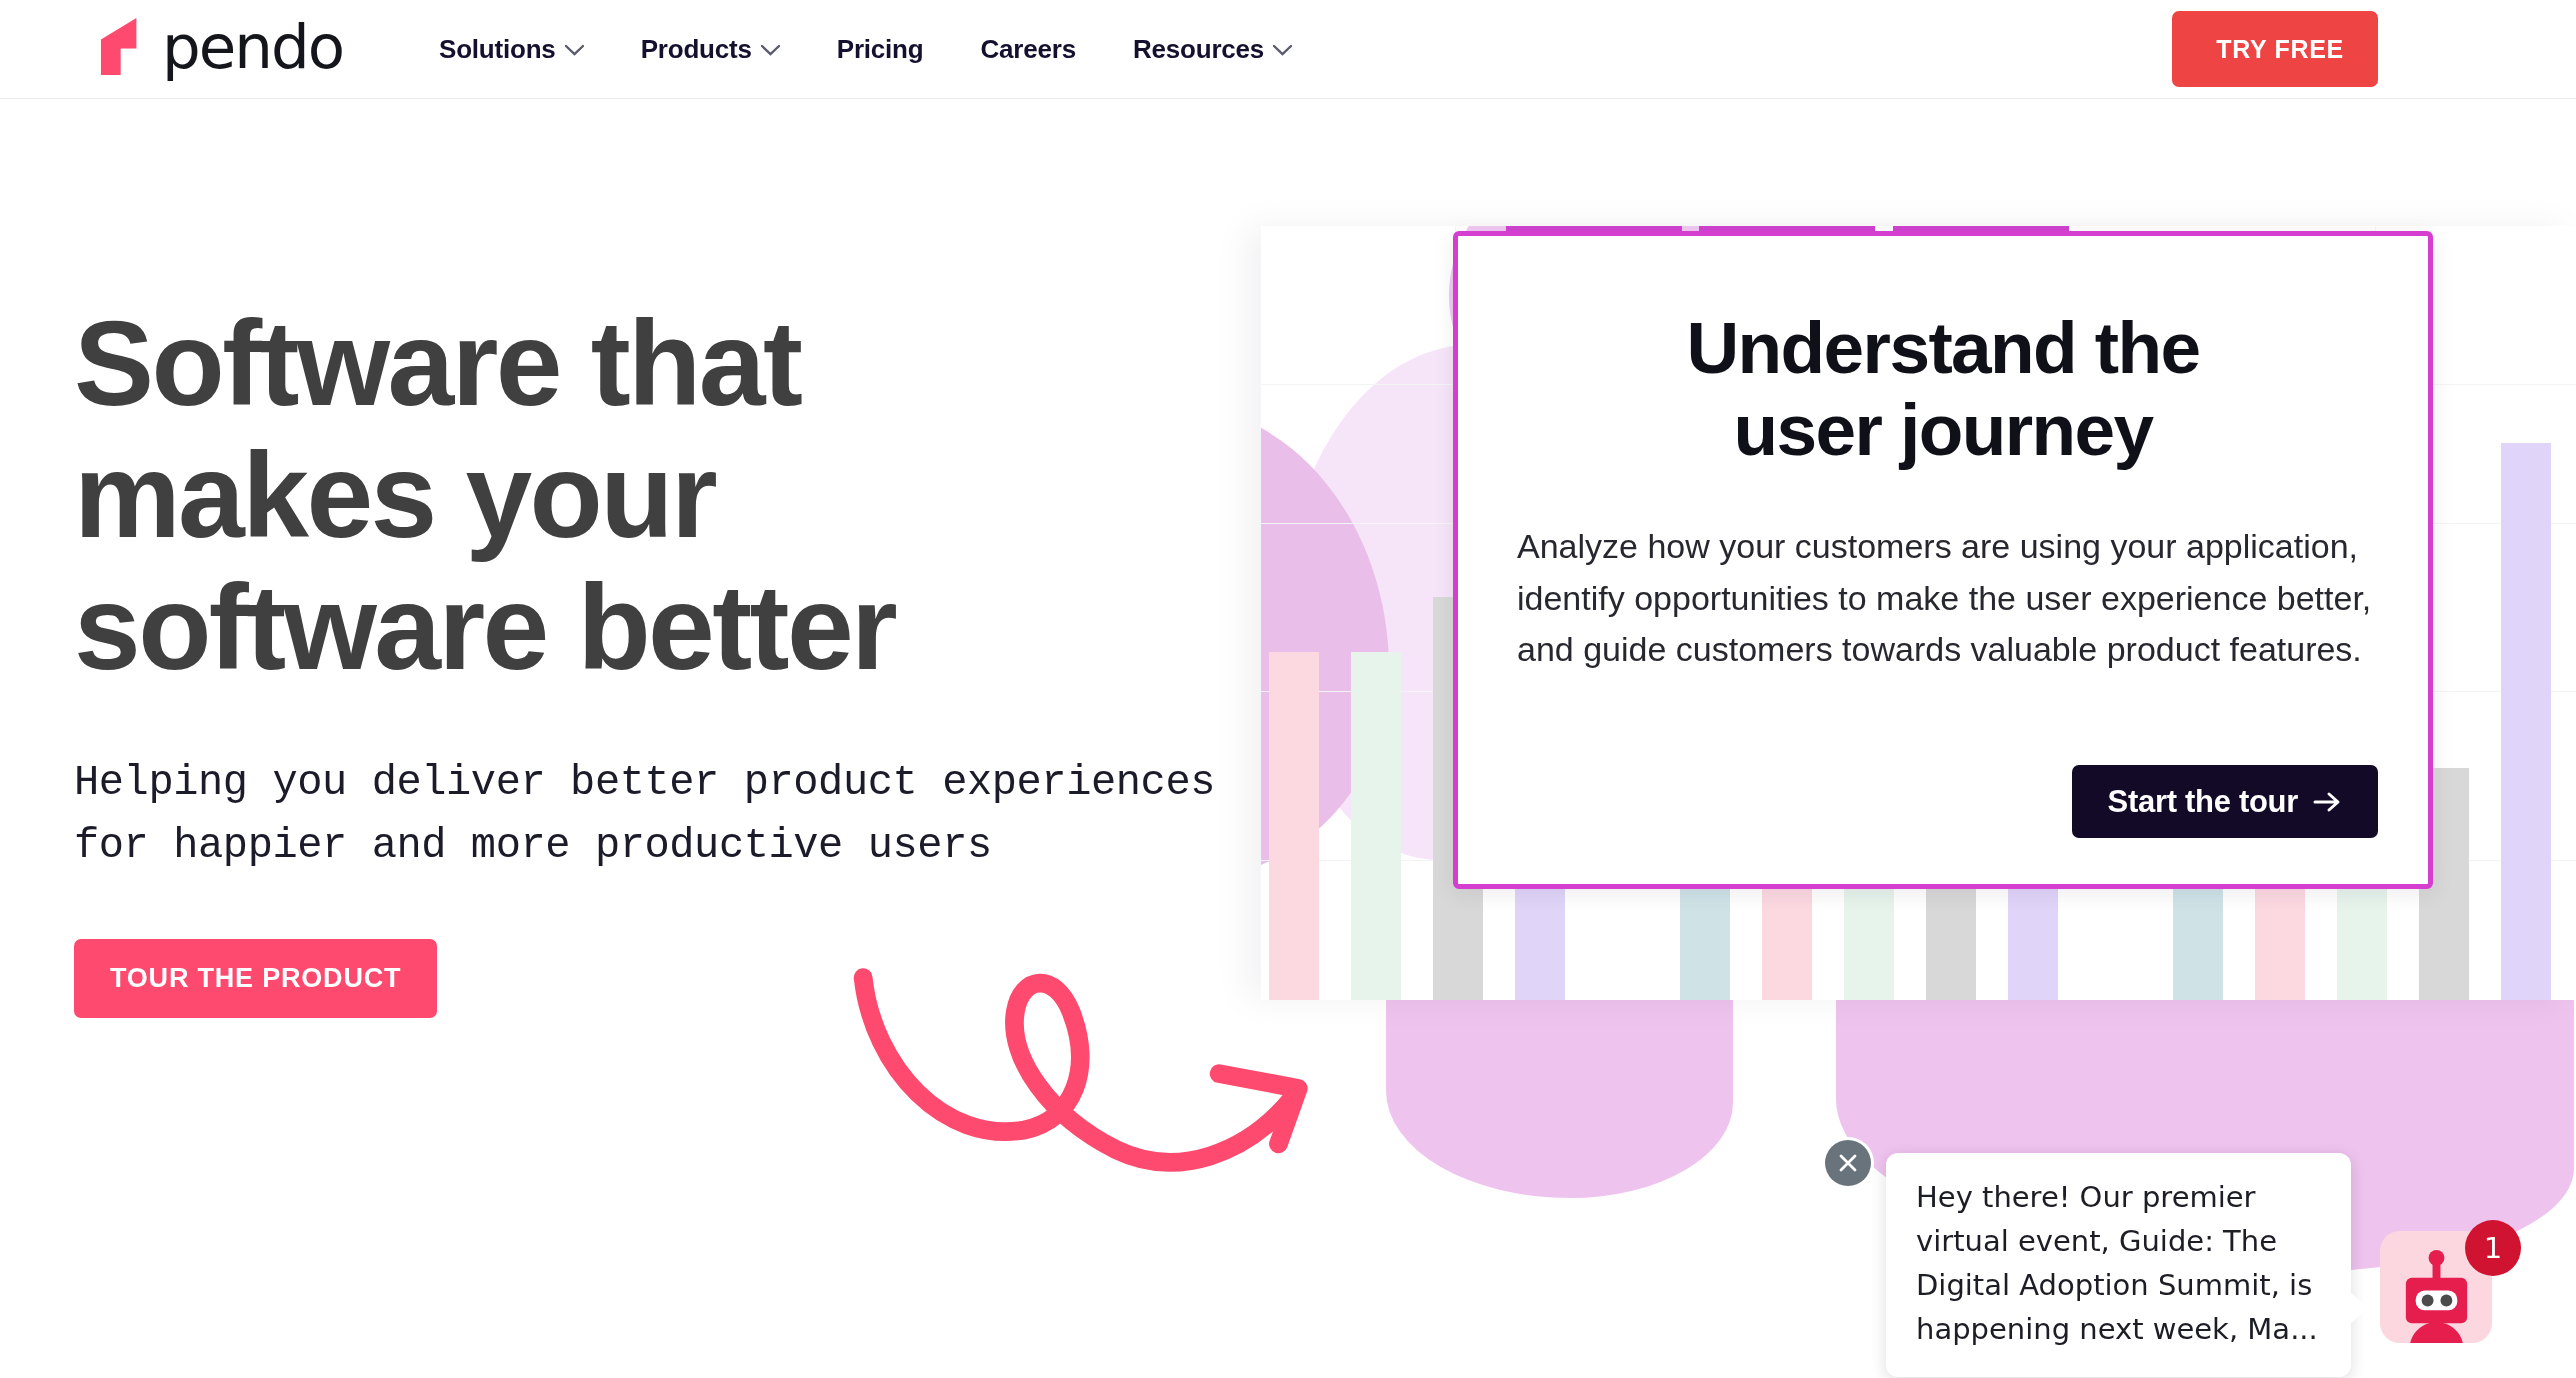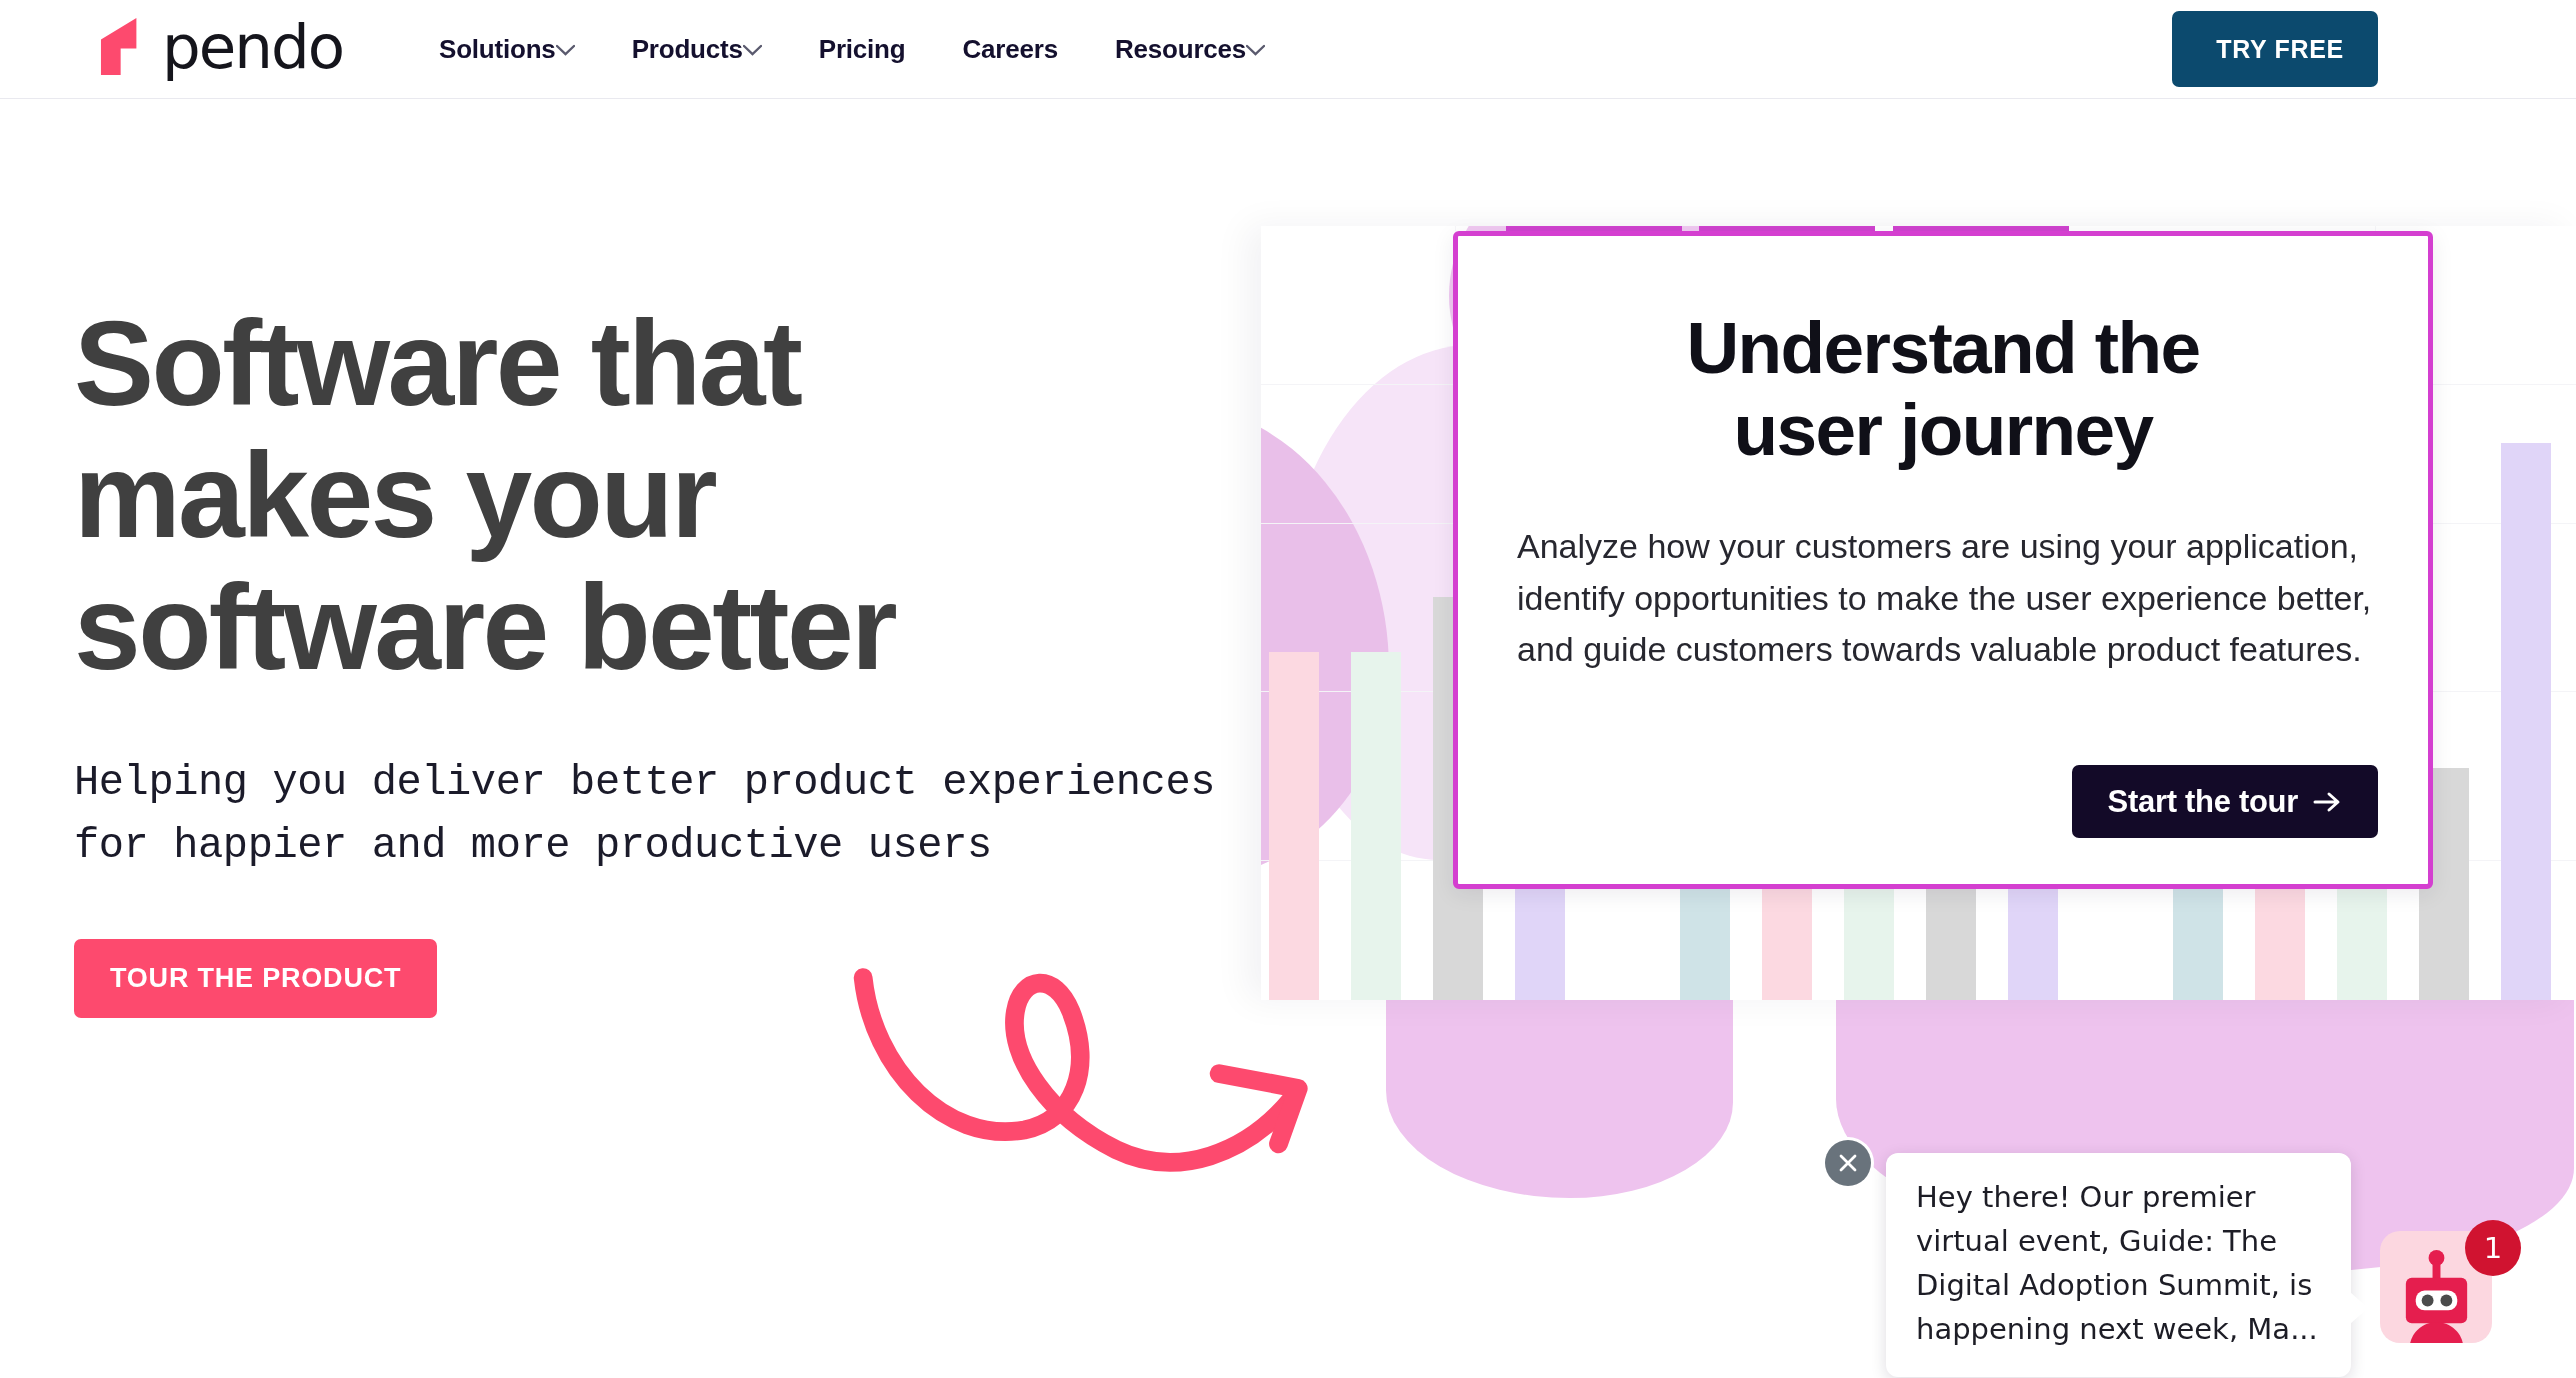--- a/index.html
+++ b/index.html
@@ -19,36 +19,36 @@
   }
   .logo { position:absolute; left:99px; top:16px; display:flex; align-items:center; }
   .logo-mark { width:61px; height:61px; display:block; }
   .logo-word {
     font-size:61px; font-weight:400; letter-spacing:-2px;
     color:#15151c; line-height:61px; margin-left:2px;
     font-family:"DejaVu Sans", sans-serif;
   }
   .nav-links { position:absolute; left:439px; top:0; height:99px; display:flex; align-items:center; gap:0; }
   .nav-item {
-    display:flex; align-items:center; 
+    display:flex; align-items:center; gap:9px;
     font-size:26px; font-weight:bold; color:#14102e;
     margin-right:57px; cursor:pointer; white-space:nowrap;
     letter-spacing:-0.2px;
   }
   .nav-item:last-child { margin-right:0; }
   .chev { width:19px; height:12px; display:block; }
   .nav-ctas { position:absolute; right:198px; top:11px; display:flex; gap:22px; }
   .btn {
     border:none; cursor:pointer; border-radius:7px;
     font-size:25px; font-weight:bold; letter-spacing:0.7px;
     color:#ffffff; padding:0 34px; height:76px;
     display:flex; align-items:center; justify-content:center;
     font-family:"Liberation Sans", sans-serif; white-space:nowrap;
   }
-  .btn-dark { background:#0c4a6e;padding-left:44px; }
+  .btn-dark { background:#ef4444;padding-left:44px; }
   .btn-pink { background:#fd4a6e; }
 
   
   .hero-left { position:absolute; left:74px; top:297px; width:1168px; z-index:20; }
   .hero-h1 {
     font-size:120px; line-height:1.1; font-weight:bold;
     letter-spacing:-2.6px; color:#404040;
     font-family:"Liberation Sans", sans-serif;
   }
   .hero-sub {

